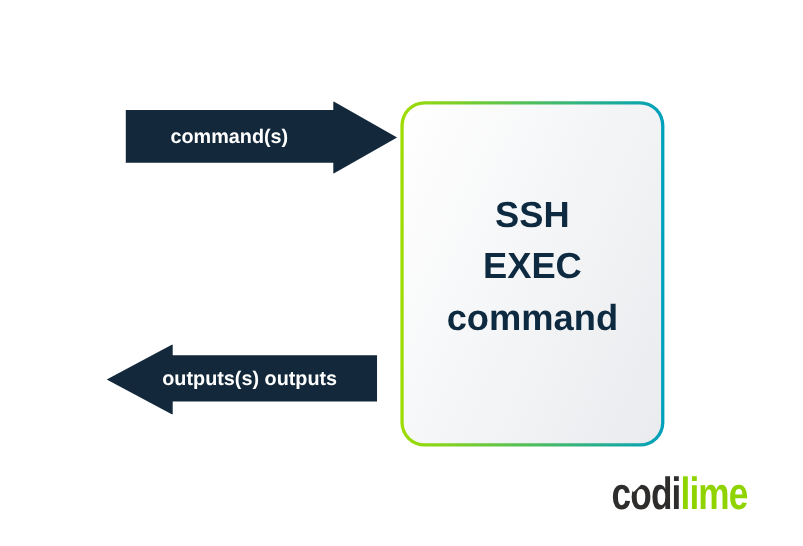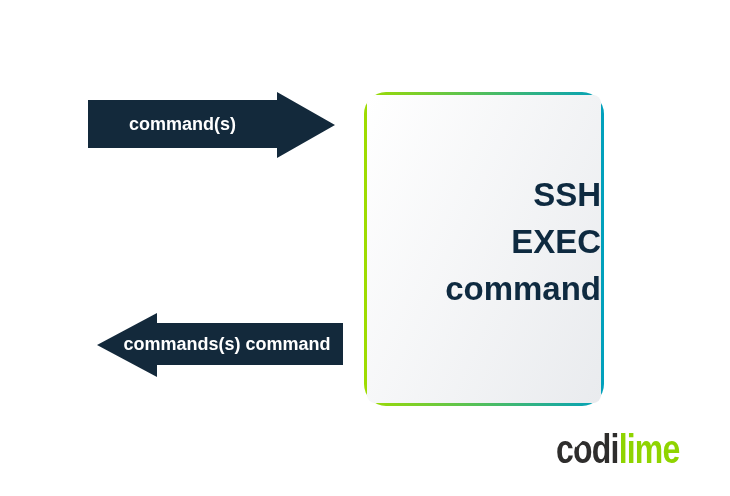--- a/index.html
+++ b/index.html
@@ -25,21 +25,21 @@
     position: absolute;
     display: flex;
     align-items: center;
     justify-content: center;
     color: var(--arrow-text, #ffffff);
     font-size: 18px;
     font-weight: bold;
     white-space: nowrap;
   }
   #top-arrow {
-    left: 88px;
+    left: 114px;
     top: 92px;
     width: 247px;
     height: 66px;
     clip-path: polygon(0 8px, 189px 8px, 189px 0, 247px 33px, 189px 66px, 189px 56px, 0 56px);
   }
   #top-arrow .arrow-label {
     left: 0;
     top: 8px;
     width: 189px;
     height: 48px;
@@ -67,25 +67,25 @@
     height: 314px;
     box-sizing: border-box;
     padding: 3px;
     border-radius: 22px;
     background: linear-gradient(90deg, var(--border-green, #9fdc00) 0%, var(--border-teal, #00a0bd) 100%);
   }
   .channel-box-inner {
     width: 100%;
     height: 100%;
     box-sizing: border-box;
-    border-radius: 8px;
+    border-radius: 19px;
     background: linear-gradient(115deg, var(--box-fill-start, #ffffff) 0%, var(--box-fill-end, #e9ebee) 100%);
     display: flex;
     flex-direction: column;
-    align-items: flex-end;
+    align-items: center;
     justify-content: center;
     padding-bottom: 16px;
   }
   .box-line {
     font-size: 33px;
     line-height: 47px;
     font-weight: bold;
     color: var(--box-text, #0e2a40);
     text-align: center;
   }
@@ -118,21 +118,21 @@
 </head>
 <body>
 
 <div id="canvas">
 
   <div id="top-arrow" class="arrow">
     <span class="arrow-label">command(s)</span>
   </div>
 
   <div id="bottom-arrow" class="arrow">
-    <span class="arrow-label">commands(s) command</span>
+    <span class="arrow-label">outputs(s) outputs</span>
   </div>
 
   <div class="channel-box">
     <div class="channel-box-inner">
       <div class="box-line">SSH</div>
       <div class="box-line">EXEC</div>
       <div class="box-line">command</div>
     </div>
   </div>
 

